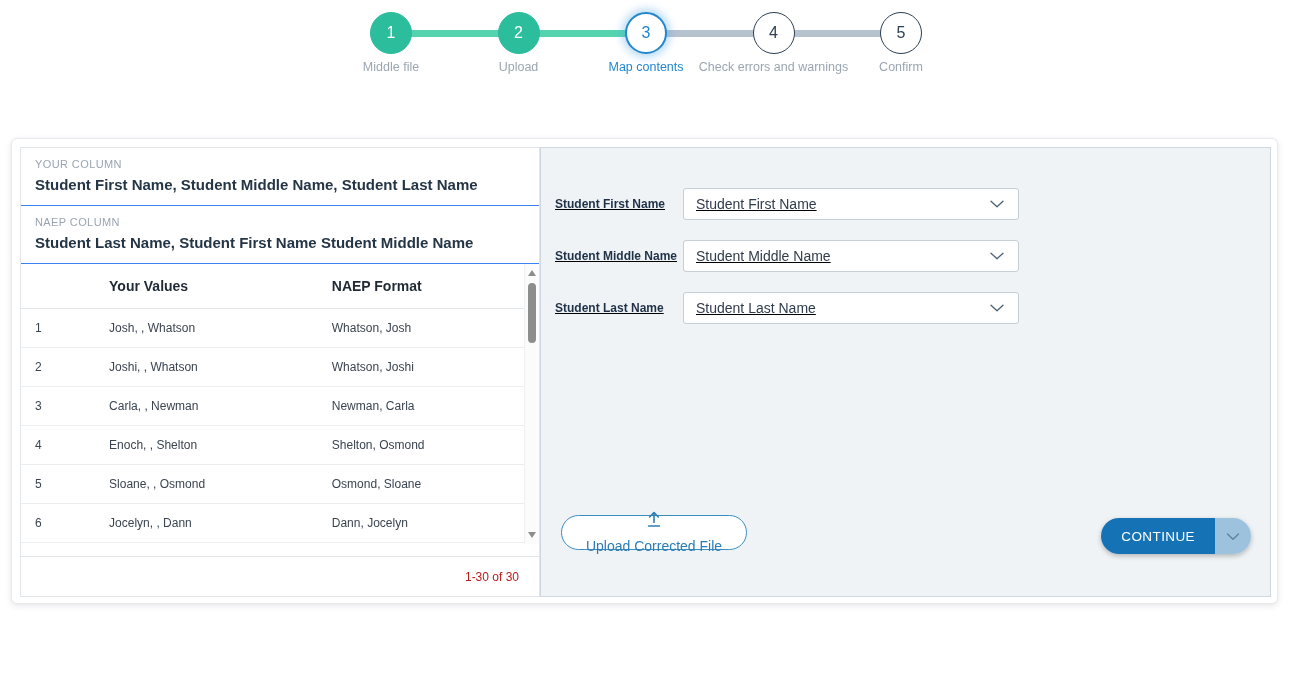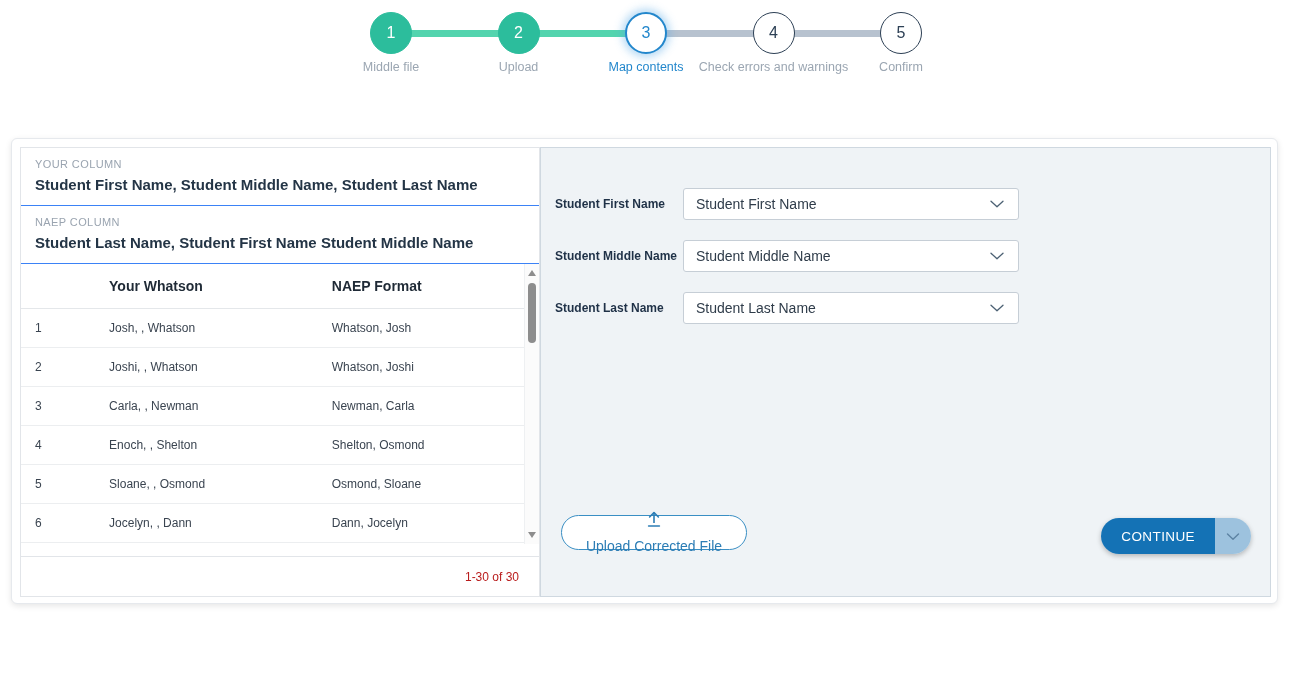--- a/index.html
+++ b/index.html
@@ -180,20 +180,21 @@
     background: #eff3f6;
     border: 1px solid #cfd8e0;
   }
   .field-row {
     position: absolute;
     left: 14px;
     width: 700px;
     height: 32px;
     display: flex;
     align-items: center;
+    text-decoration: underline;
   }
   .field-label {
     width: 128px;
     font-size: 12px;
     font-weight: bold;
     color: #1f3147;
     text-align: left;
   }
   .select-box {
     position: relative;
@@ -313,21 +314,21 @@
     <div class="col-block">
       <div class="col-kicker">NAEP COLUMN</div>
       <div class="col-value">Student Last Name, Student First Name Student Middle Name</div>
     </div>
 
     <div class="table-wrap">
       <table class="values">
         <thead>
           <tr>
             <th class="c-num"></th>
-            <th class="c-your">Your Whatson</th>
+            <th class="c-your">Your Values</th>
             <th class="c-naep">NAEP Format</th>
           </tr>
         </thead>
         <tbody id="values-tbody">
             <tr>
               <td class="c-num">1</td>
               <td class="c-your">Josh, , Whatson</td>
               <td class="c-naep">Whatson, Josh</td>
             </tr>
             <tr>

